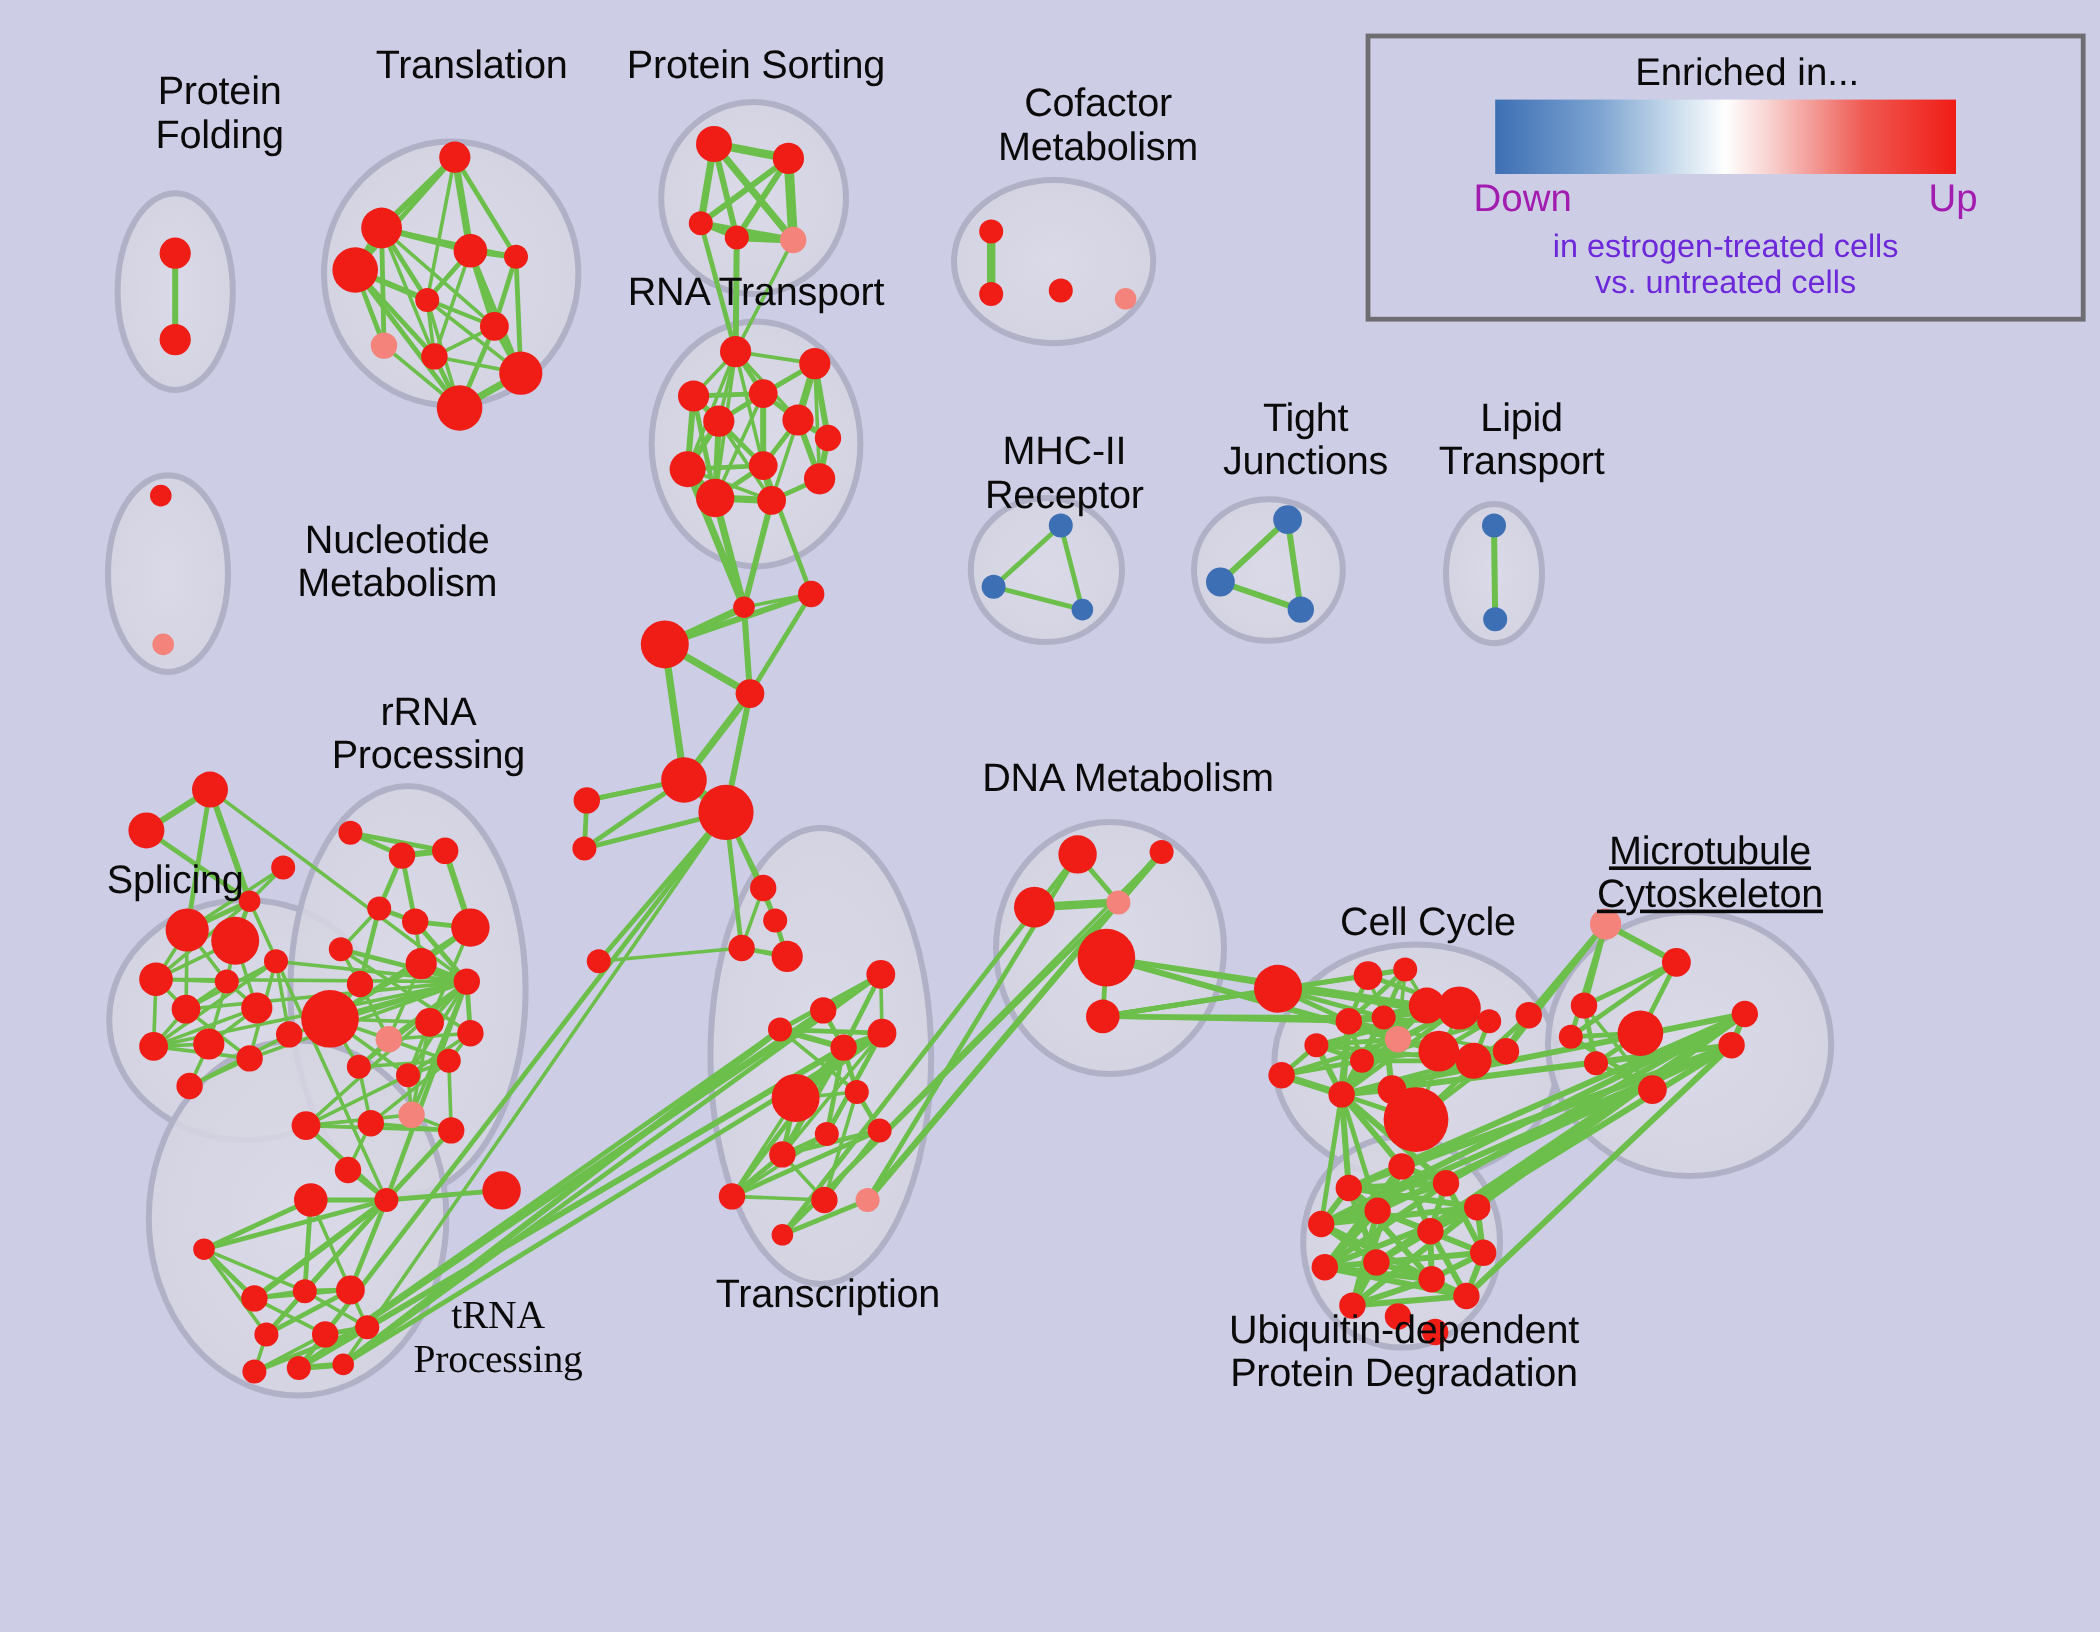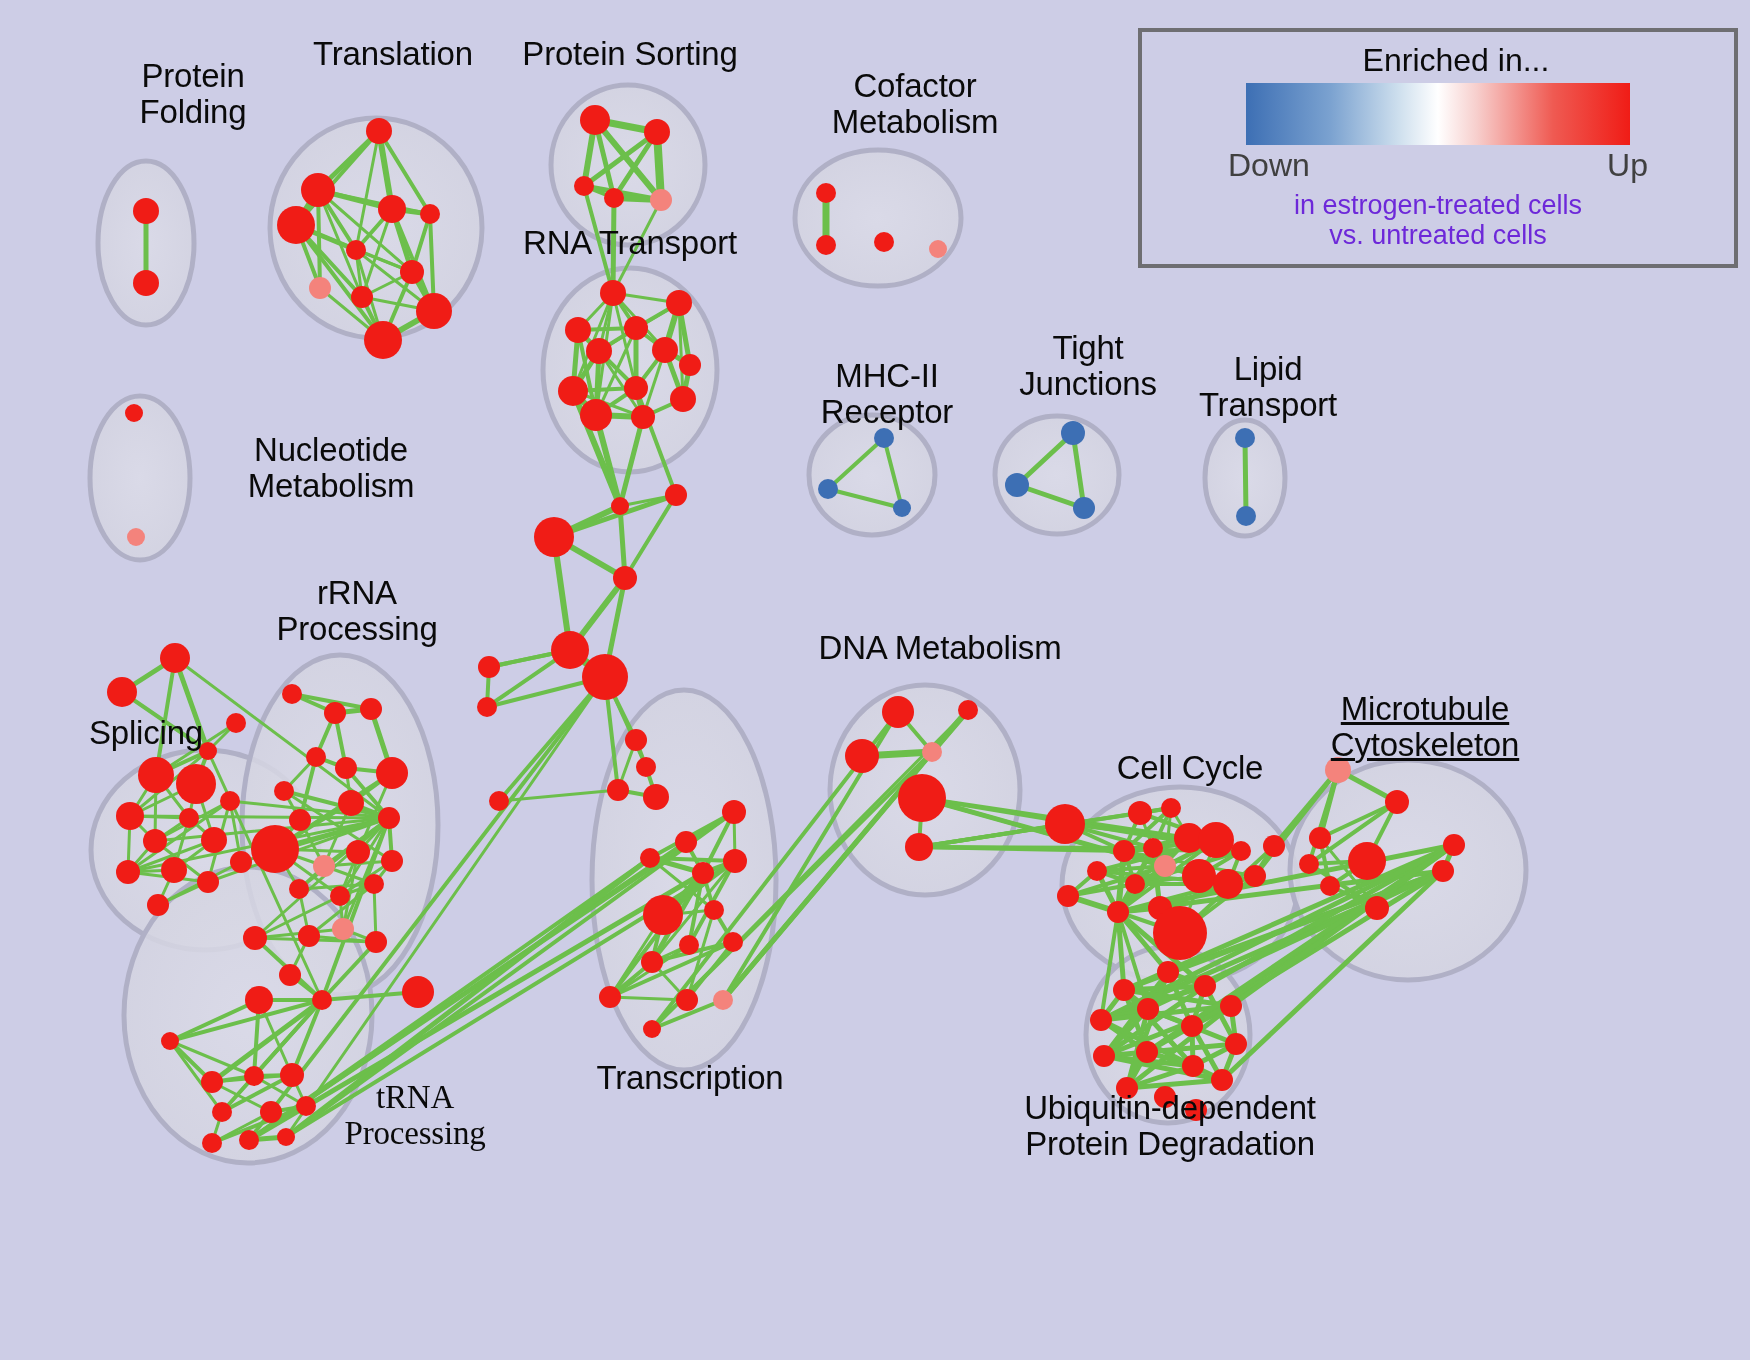--- a/index.html
+++ b/index.html
@@ -29,21 +29,21 @@
     box-sizing:border-box;
     border:4px solid #6e6e72;
     background:#cdcde6;
     text-align:center;
   }
   #legend .lg-title{font-size:32px;color:#0a0a0a;margin:10px 0 4px 0;padding-left:36px;}
   #legend .lg-bar{
     height:62px;margin:4px auto 2px auto;
     background:linear-gradient(to right,#3d6fb4 0%,#7ba2d0 22%,#cfe0ee 40%,#ffffff 50%,#f7cfcd 60%,#ef5a52 80%,#f01c16 100%);
   }
-  #legend .lg-ends{display:flex;justify-content:space-between;font-size:32px;color:#404040;padding:0 14px;margin-top:2px;}
+  #legend .lg-ends{display:flex;justify-content:space-between;font-size:32px;color:#a21caf;padding:0 14px;margin-top:2px;}
   #legend .lg-sub{font-size:27px;color:#6d28d9;line-height:1.12;margin:6px 6px 10px 6px;white-space:pre-line;}
 </style>
 </head>
 <body>
 
 <div id="stage">
 
   <svg id="netsvg" xmlns="http://www.w3.org/2000/svg">
     <defs>
       <radialGradient id="hullgrad" cx="50%" cy="50%" r="60%">
@@ -679,34 +679,34 @@
         <circle cx="1236" cy="1044" r="11" fill="#f01c16"></circle>
         <circle cx="1193" cy="1066" r="11" fill="#f01c16"></circle>
         <circle cx="1127" cy="1088" r="11" fill="#f01c16"></circle>
         <circle cx="1222" cy="1080" r="11" fill="#f01c16"></circle>
         <circle cx="1165" cy="1097" r="11" fill="#f01c16"></circle>
         <circle cx="1196" cy="1110" r="11" fill="#f01c16"></circle>
       </g>
   </svg>
 
   <div id="labels">
-      <div class="cl-label" style="left: 88px; top: 58px; width: 210px; text-align: center;">Protein
+      <div class="cl-label" style="left: 78px; top: 58px; width: 210px; text-align: center;">Protein
 Folding</div>
       <div class="cl-label" style="left: 268px; top: 36px; width: 250px;">Translation</div>
       <div class="cl-label" style="left: 196px; top: 432px; width: 270px;">Nucleotide
 Metabolism</div>
       <div class="cl-label" style="left: 500px; top: 36px; width: 260px;">Protein Sorting</div>
       <div class="cl-label" style="left: 500px; top: 225px; width: 260px;">RNA Transport</div>
       <div class="cl-label" style="left: 790px; top: 68px; width: 250px;">Cofactor
 Metabolism</div>
       <div class="cl-label" style="left: 782px; top: 330px; width: 210px; margin-top: 28px;">MHC-II
 Receptor</div>
       <div class="cl-label" style="left: 988px; top: 330px; width: 200px;">Tight
 Junctions</div>
-      <div class="cl-label" style="left: 1168px; top: 330px; width: 200px; margin-top: 21px;">Lipid
+      <div class="cl-label" style="left: 1168px; top: 330px; width: 200px;">Lipid
 Transport</div>
       <div class="cl-label" style="left: 56px; top: 715px; width: 180px;">Splicing</div>
       <div class="cl-label" style="left: 252px; top: 575px; width: 210px;">rRNA
 Processing</div>
       <div class="cl-label" style="left: 310px; top: 1080px; width: 210px; font-family: Liberation Serif, serif;">tRNA
 Processing</div>
       <div class="cl-label" style="left: 560px; top: 1060px; width: 260px;">Transcription</div>
       <div class="cl-label" style="left: 800px; top: 630px; width: 280px;">DNA Metabolism</div>
       <div class="cl-label" style="left: 1080px; top: 750px; width: 220px;">Cell Cycle</div>
       <div class="cl-label" style="left: 1290px; top: 691px; width: 270px; text-decoration: underline;">Microtubule

